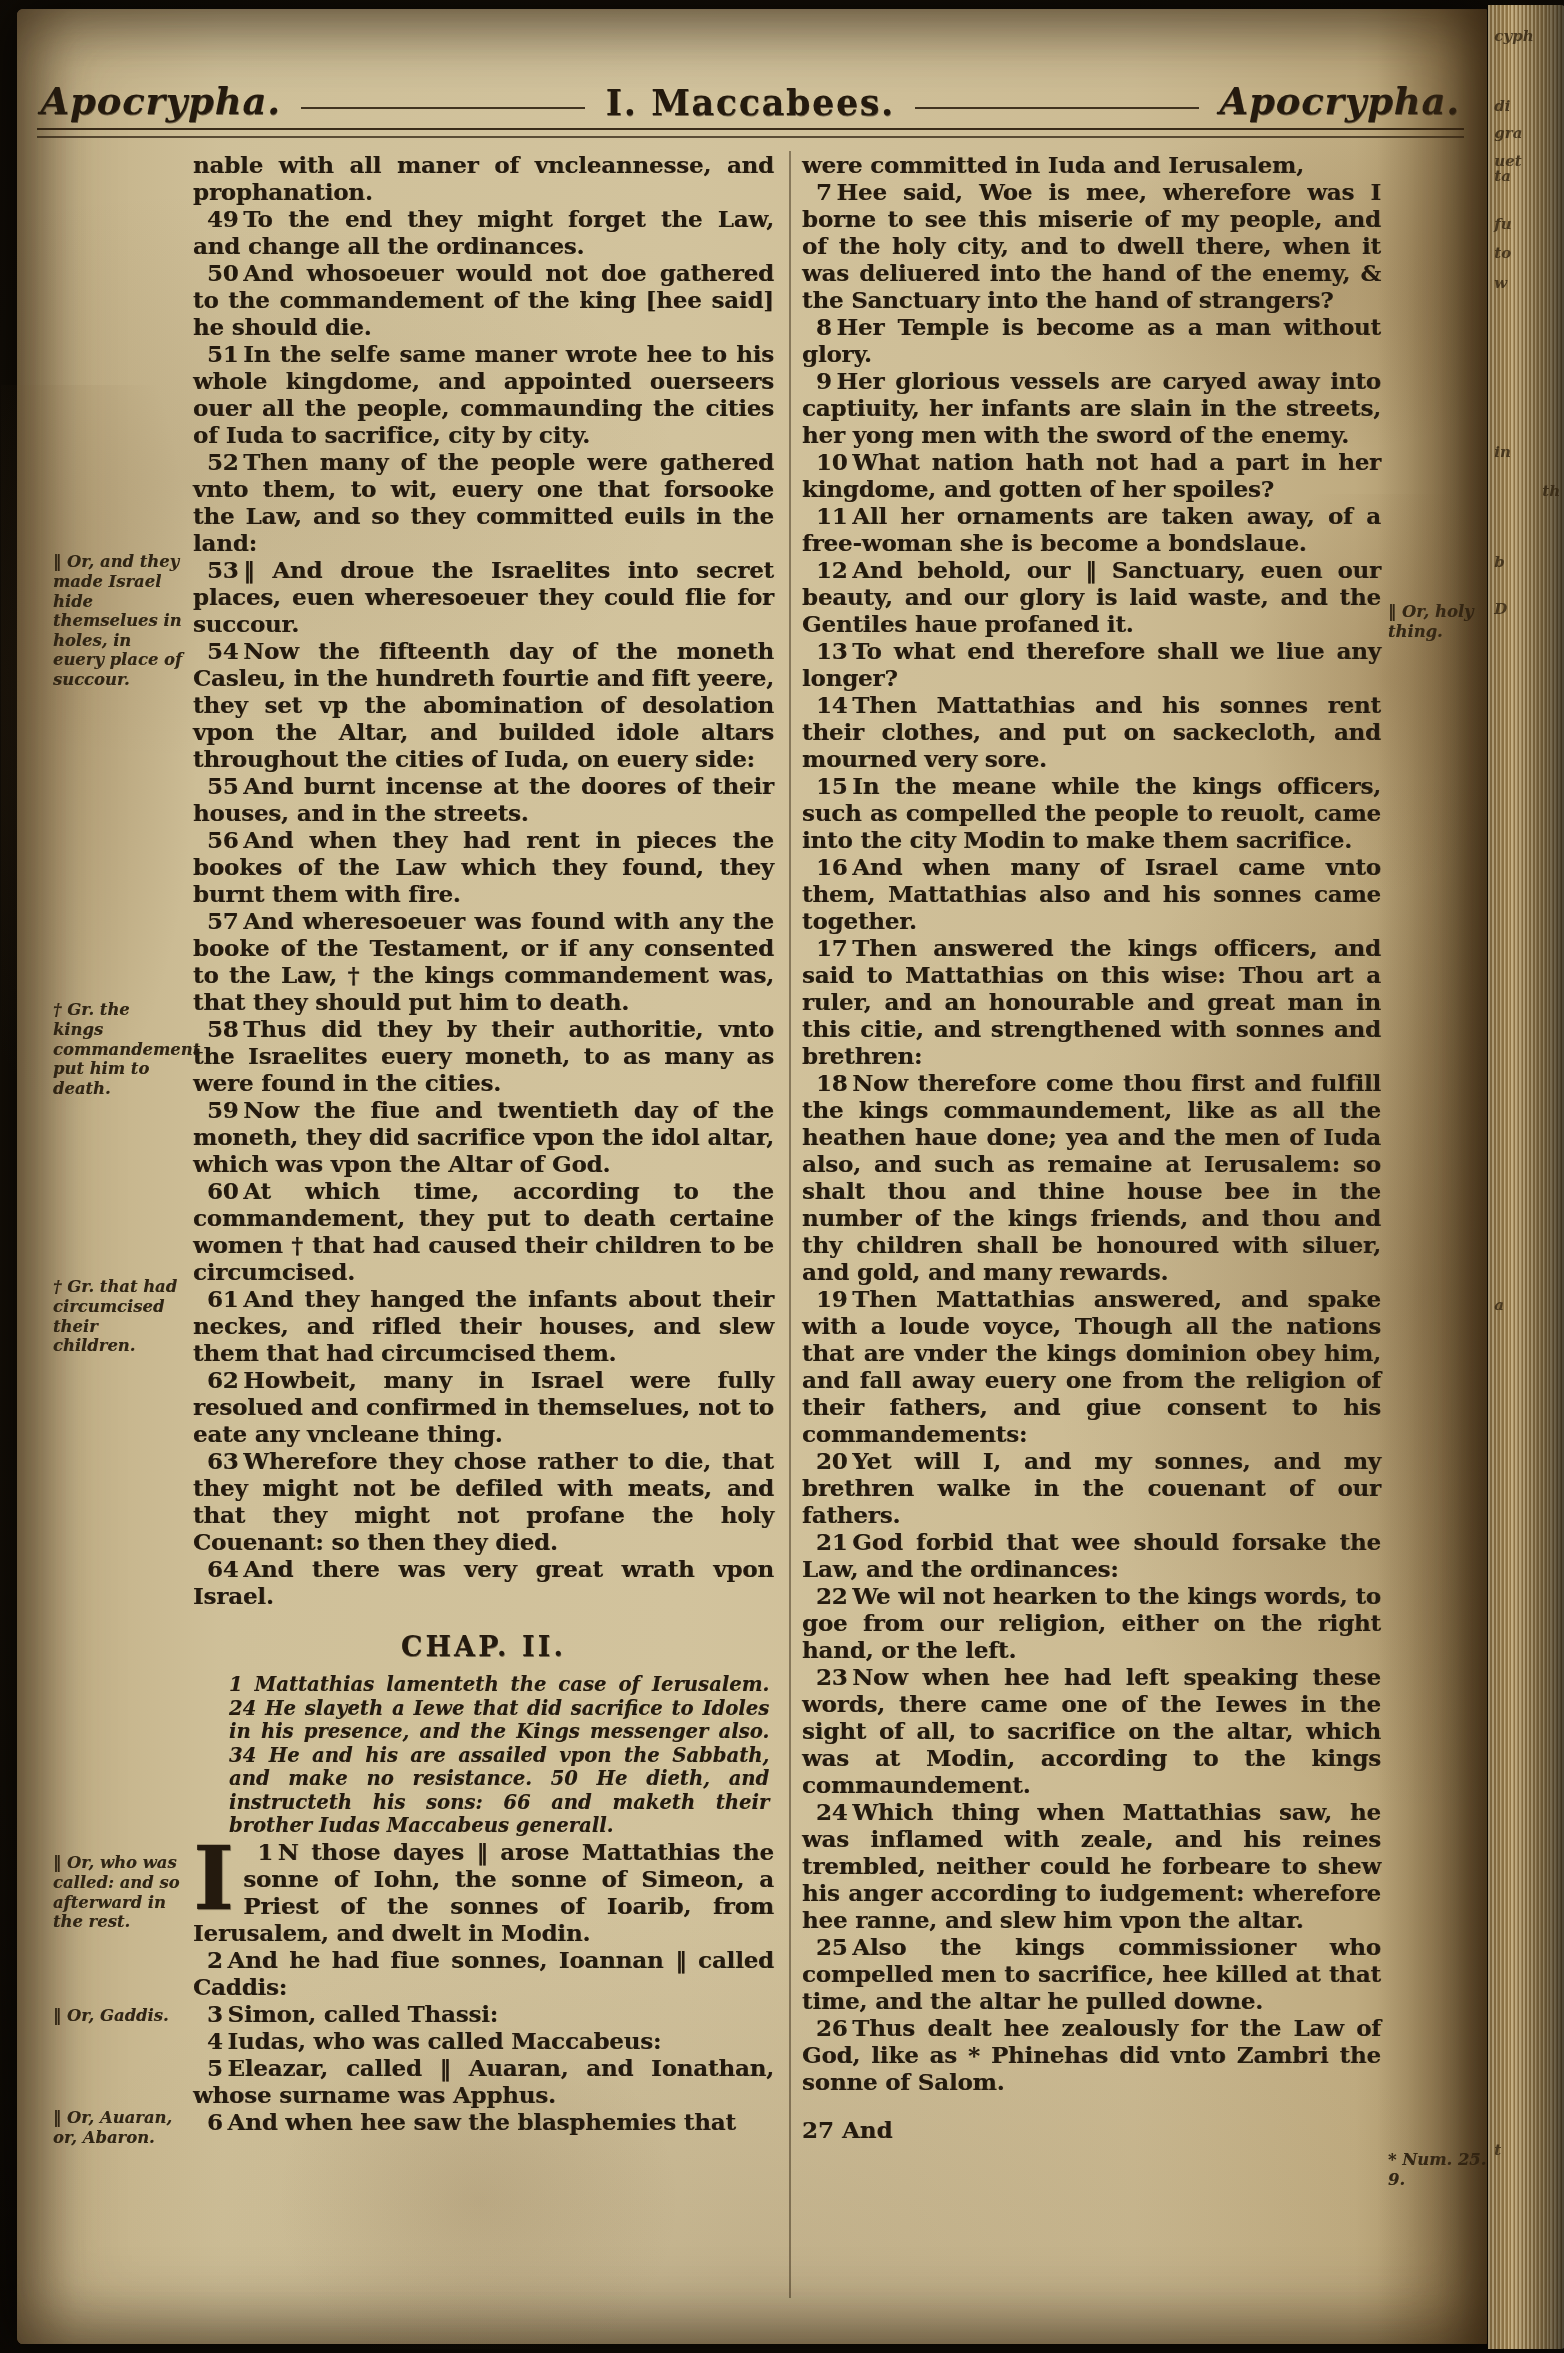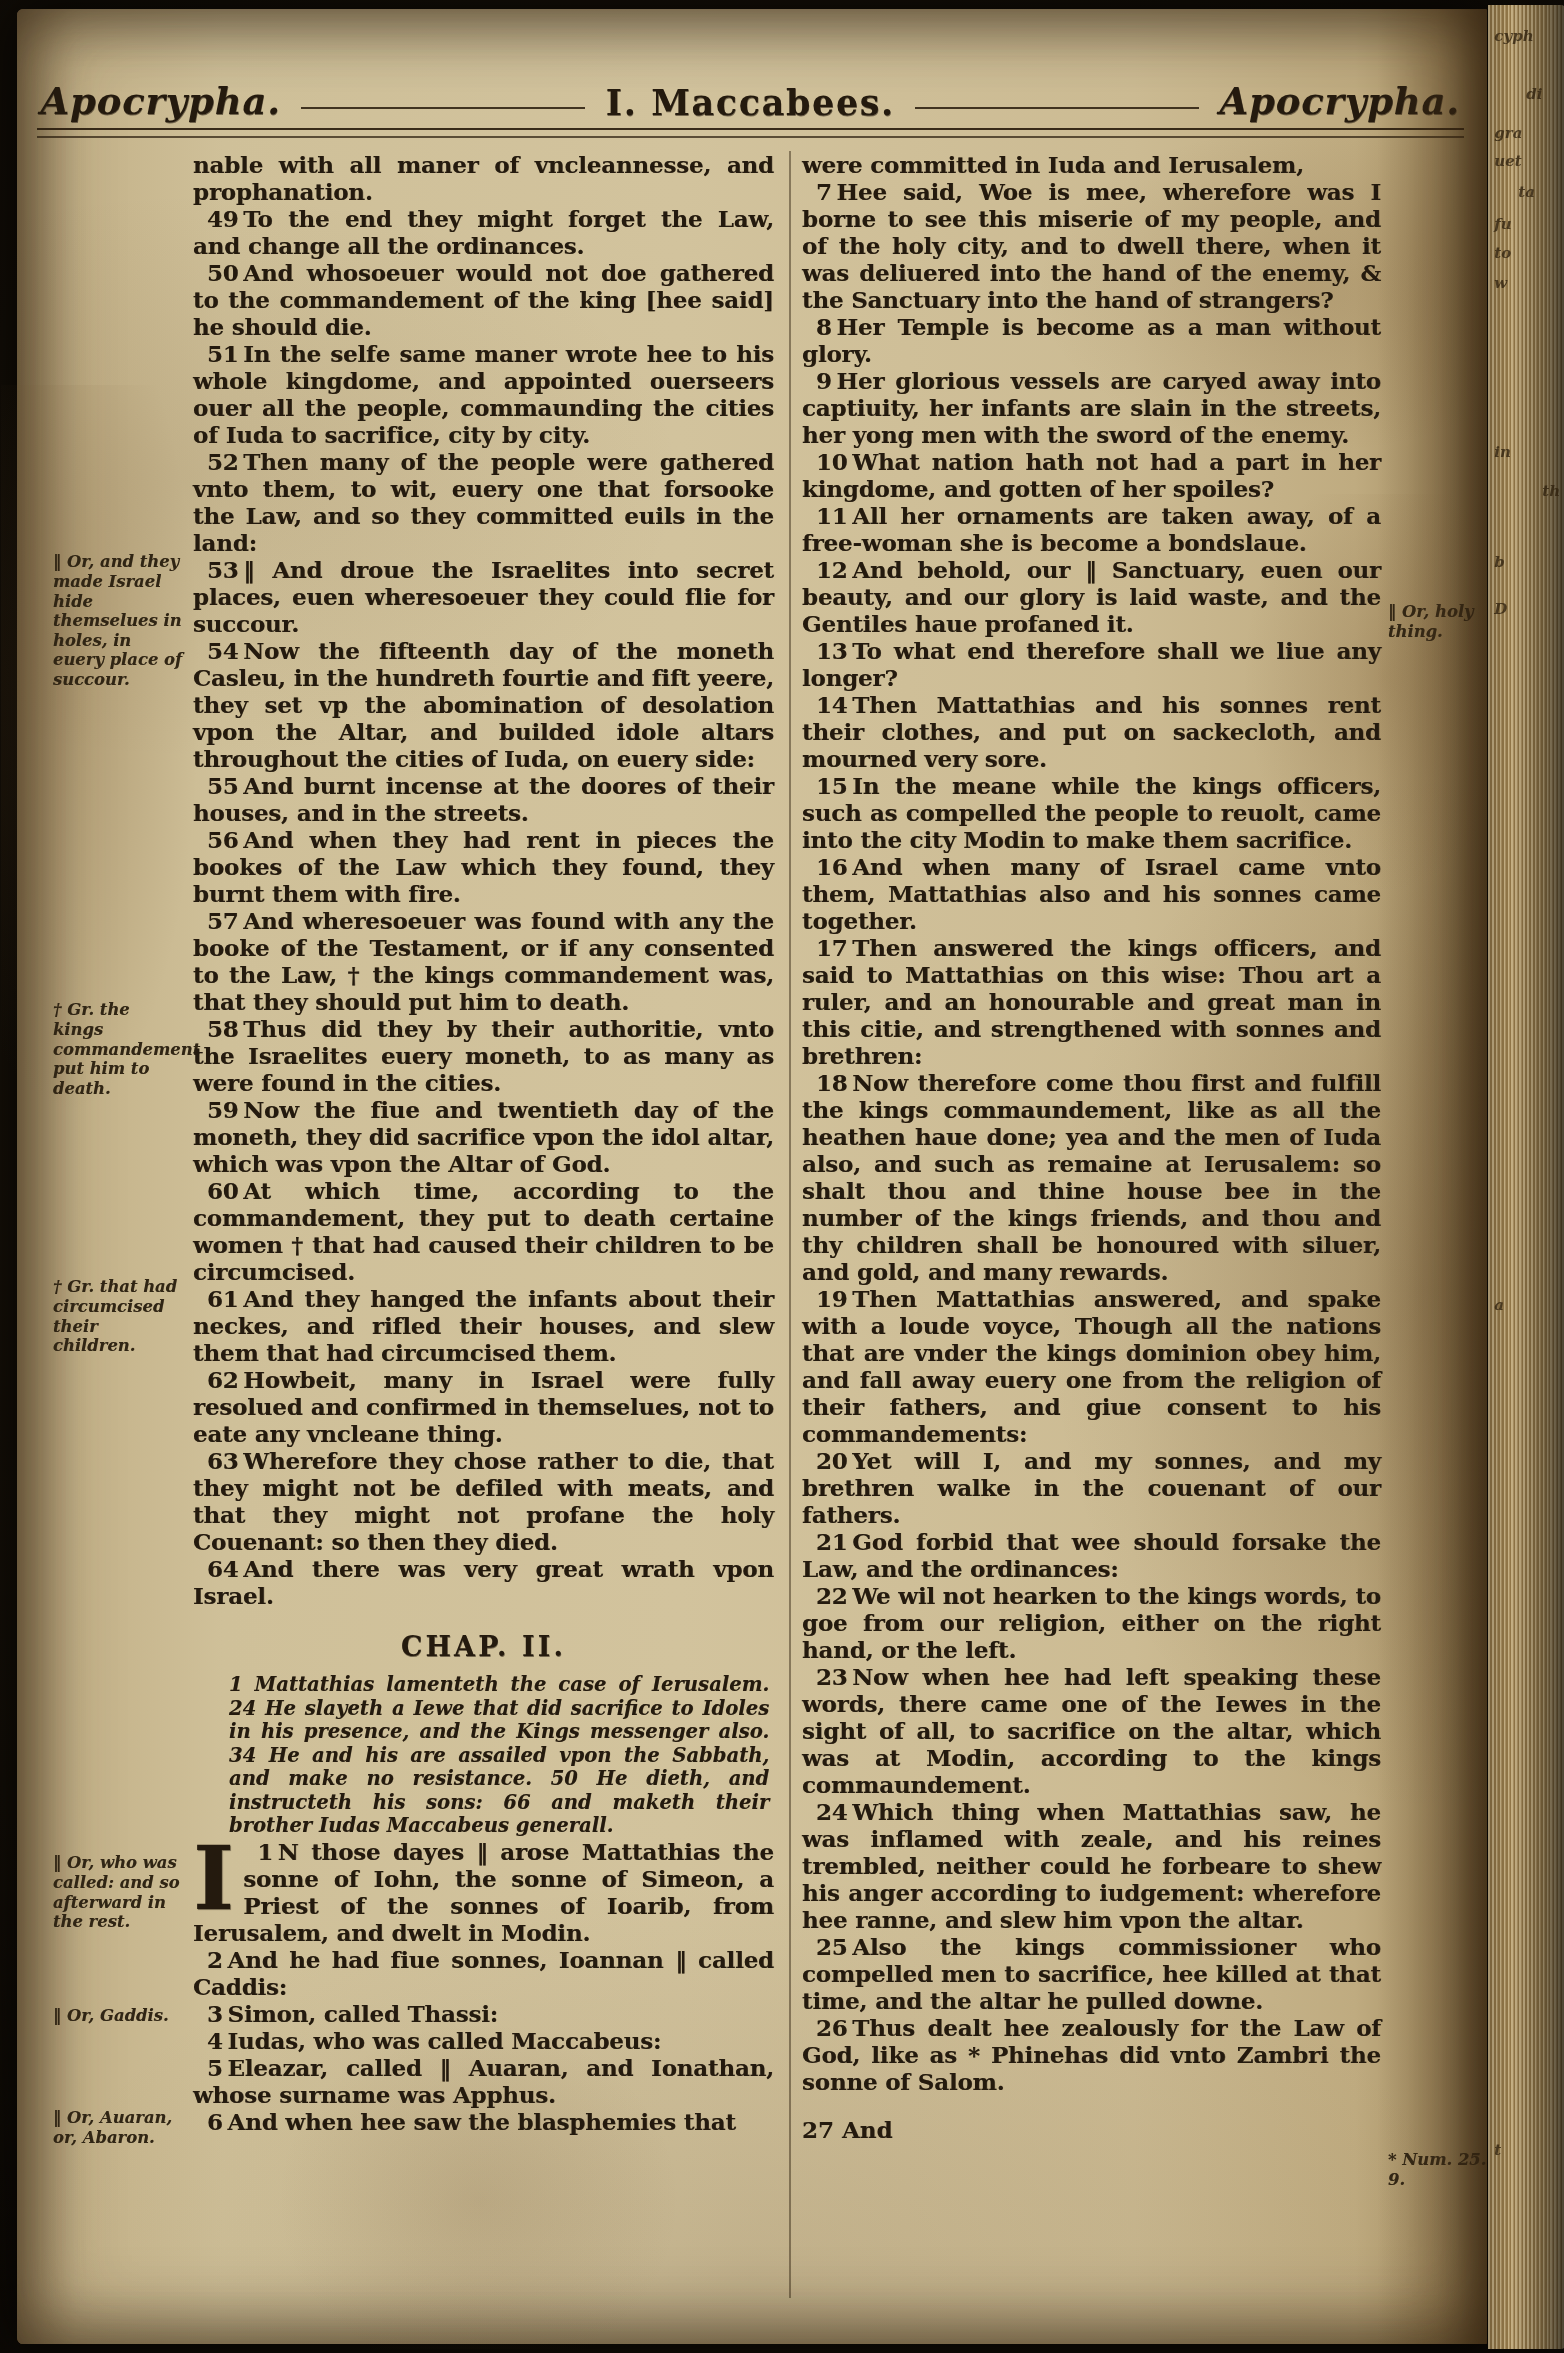--- a/index.html
+++ b/index.html
@@ -119,24 +119,24 @@
     background:
       linear-gradient(90deg, rgba(0,0,0,.18), transparent 28%, rgba(0,0,0,.28) 72%, rgba(0,0,0,.62) 100%),
       repeating-linear-gradient(90deg,#c7b185 0px,#c7b185 1.6px,#aa9062 1.6px,#aa9062 2.3px,#927748 2.3px,#927748 3.9px);
   }
   .edge-frag{
     position:absolute;left:6.3px;
     font-style:italic;font-weight:700;font-size:15px;color:rgba(48,33,14,.78);
     white-space:nowrap;
   }
   .edge-frag:nth-of-type(1){top:22px;}
-  .edge-frag:nth-of-type(2){top:80px;margin-left:32px;}
+  .edge-frag:nth-of-type(2){top:92px;}
   .edge-frag:nth-of-type(3){top:119px;}
   .edge-frag:nth-of-type(4){top:147px;}
-  .edge-frag:nth-of-type(5){top:178px;padding-left:24px;}
+  .edge-frag:nth-of-type(5){top:162px;}
   .edge-frag:nth-of-type(6){top:210px;}
   .edge-frag:nth-of-type(7){top:239px;}
   .edge-frag:nth-of-type(8){top:269px;}
   .edge-frag:nth-of-type(9){top:438px;}
   .edge-frag:nth-of-type(10){top:477px;padding-left:48px;}
   .edge-frag:nth-of-type(11){top:548px;}
   .edge-frag:nth-of-type(12){top:595px;}
   .edge-frag:nth-of-type(13){top:1291px;}
   .edge-frag:nth-of-type(14){top:2136px;}
 </style>

